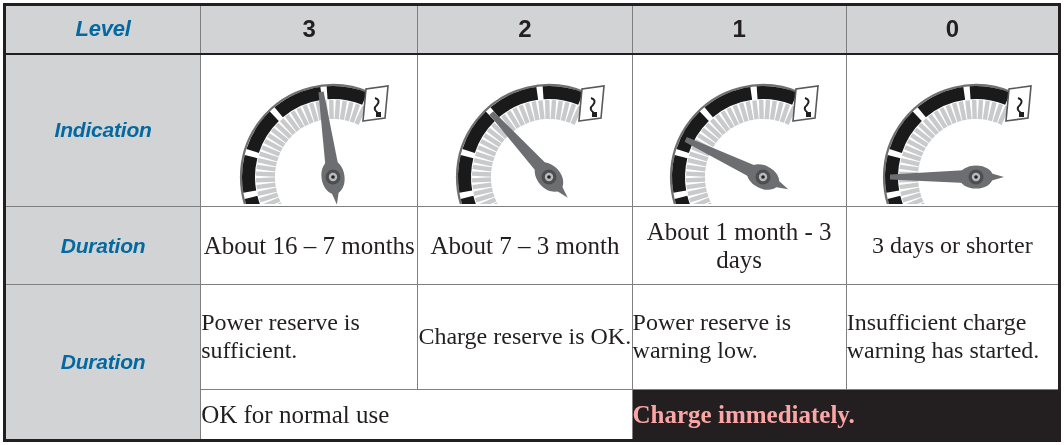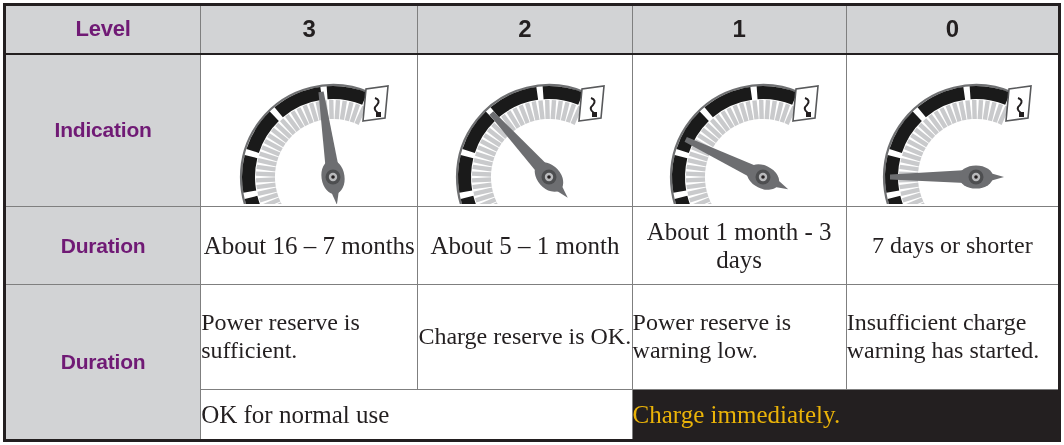--- a/index.html
+++ b/index.html
@@ -34,22 +34,23 @@
     padding: 0;
     margin: 0;
     vertical-align: middle;
     background: #ffffff;
   }
   .cell-label {
     background: #d2d3d5 !important;
     text-align: center;
     font-family: "Liberation Sans", sans-serif;
     font-weight: bold;
-    color: #701a75;
+    color: #0369a1;
     letter-spacing: -0.2px;
+    font-style: italic;
   }
   .label-header { font-size: 22px; }
   .label-row { font-size: 21px; }
   .col-label { width: 196px; }
   .col-lv3   { width: 217px; }
   .col-lv2   { width: 214px; }
   .col-lv1   { width: 214px; }
   .col-lv0   { width: 213px; }
 
   .head-num {
@@ -87,23 +88,23 @@
   .summary-ok {
     font-family: "Liberation Serif", serif;
     font-size: 25px;
     color: #231f20;
     text-align: left;
     padding: 2px 14px;
     background: #ffffff;
   }
   .summary-charge {
     font-family: "Liberation Serif", serif;
-    font-weight: normal;
+    font-weight: bold;
     font-size: 25px;
-    color: #eab308;
+    color: #fca5a5;
     background: #231f20 !important;
     text-align: left;
     padding: 2px 14px;
     border-color: #231f20 !important;
   }
   .gauge-cell {
     text-align: center;
     vertical-align: middle;
     background: #ffffff;
     padding: 0;
@@ -359,23 +360,23 @@
                 <circle cx="124" cy="121" r="4.2" fill="#b9babc"></circle>
                 <circle cx="124" cy="121" r="1.8" fill="#231f20"></circle>
               </g>
           </svg>
         </td>
       </tr>
 
       <tr class="row-duration-tr">
         <td class="cell-label label-row">Duration</td>
         <td class="dur-cell">About 16 – 7 months</td>
-        <td class="dur-cell">About 5 – 1 month</td>
+        <td class="dur-cell">About 7 – 3 month</td>
         <td class="dur-cell">About 1 month - 3 days</td>
-        <td class="dur-cell tight">7 days or shorter</td>
+        <td class="dur-cell tight">3 days or shorter</td>
       </tr>
 
       <tr class="row-meaning-tr">
         <td class="cell-label label-row" rowspan="2">Duration</td>
         <td class="mean-cell">Power reserve is sufficient.</td>
         <td class="mean-cell">Charge reserve is OK.</td>
         <td class="mean-cell">Power reserve is warning low.</td>
         <td class="mean-cell">Insufficient charge warning has started.</td>
       </tr>
 

